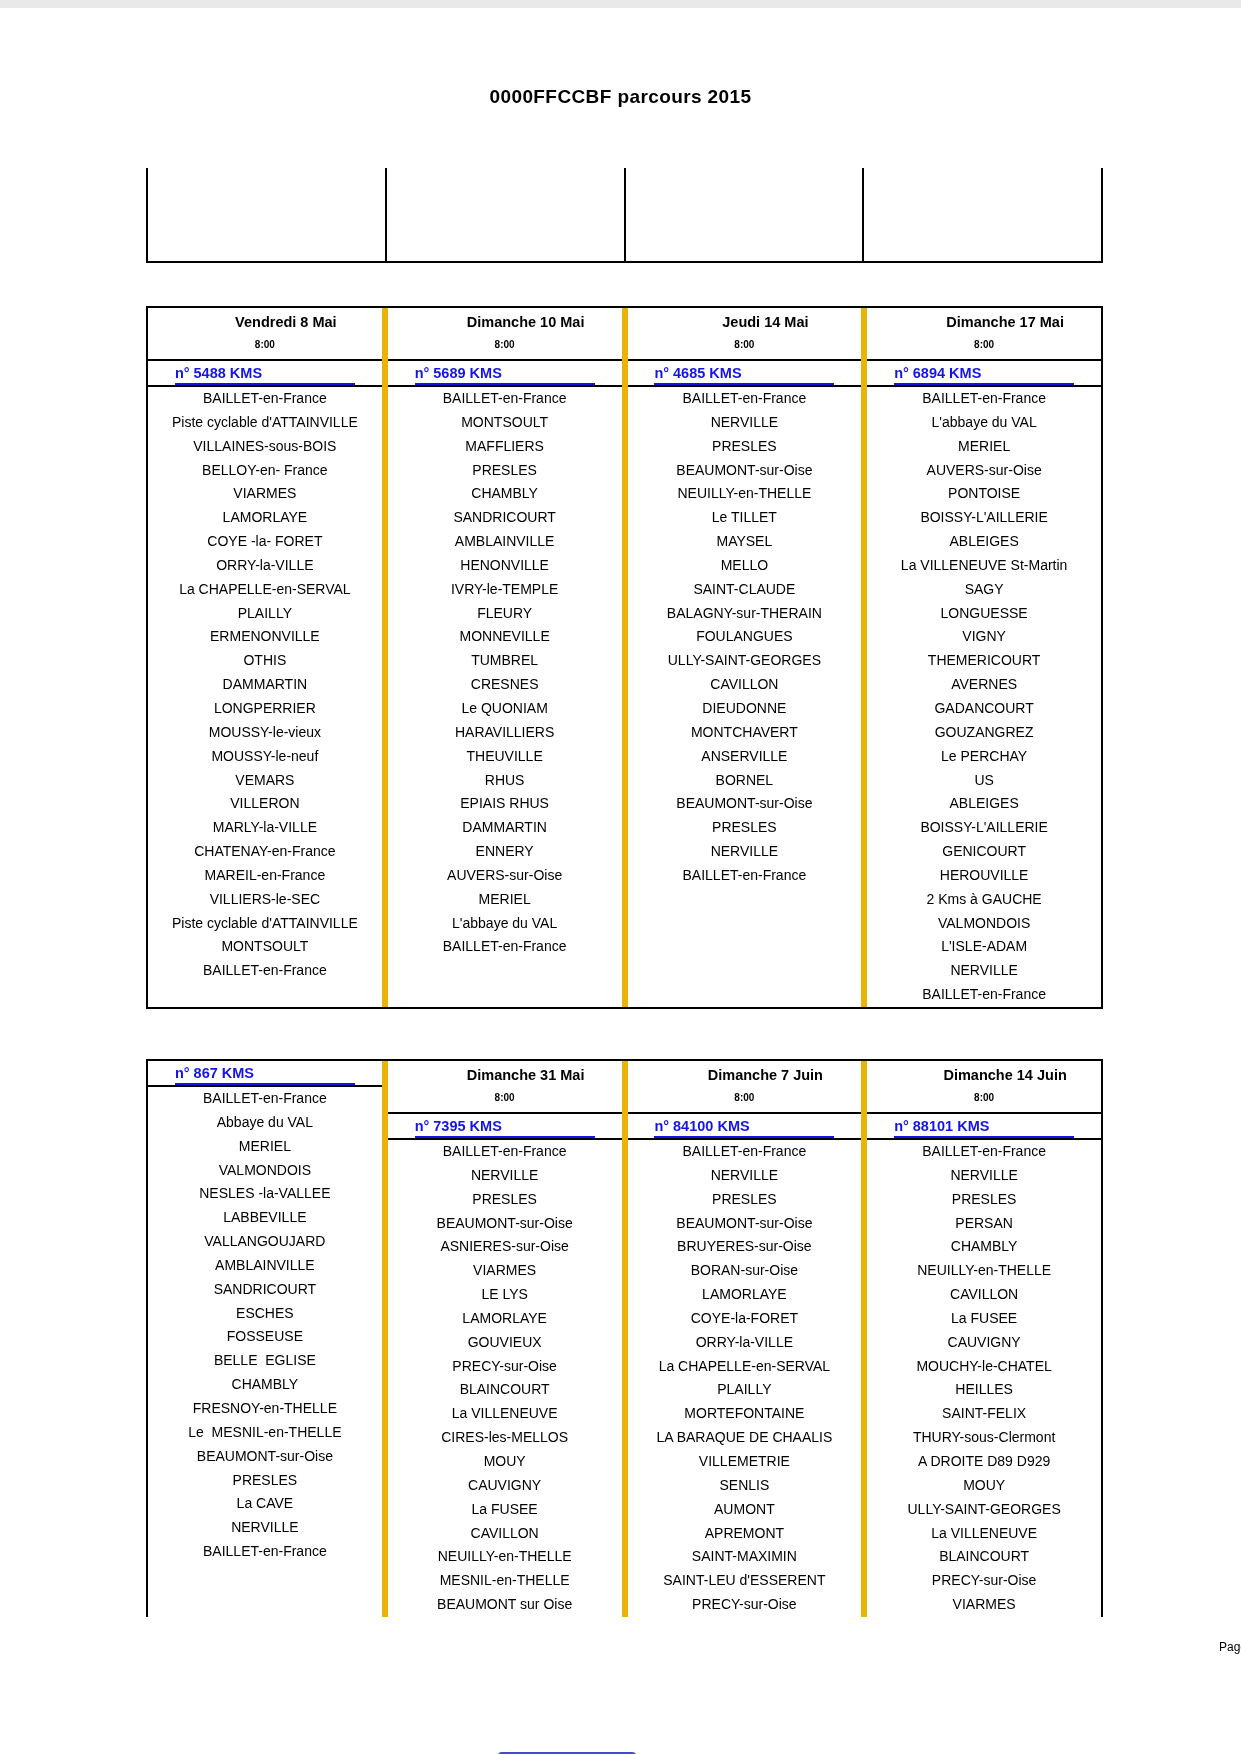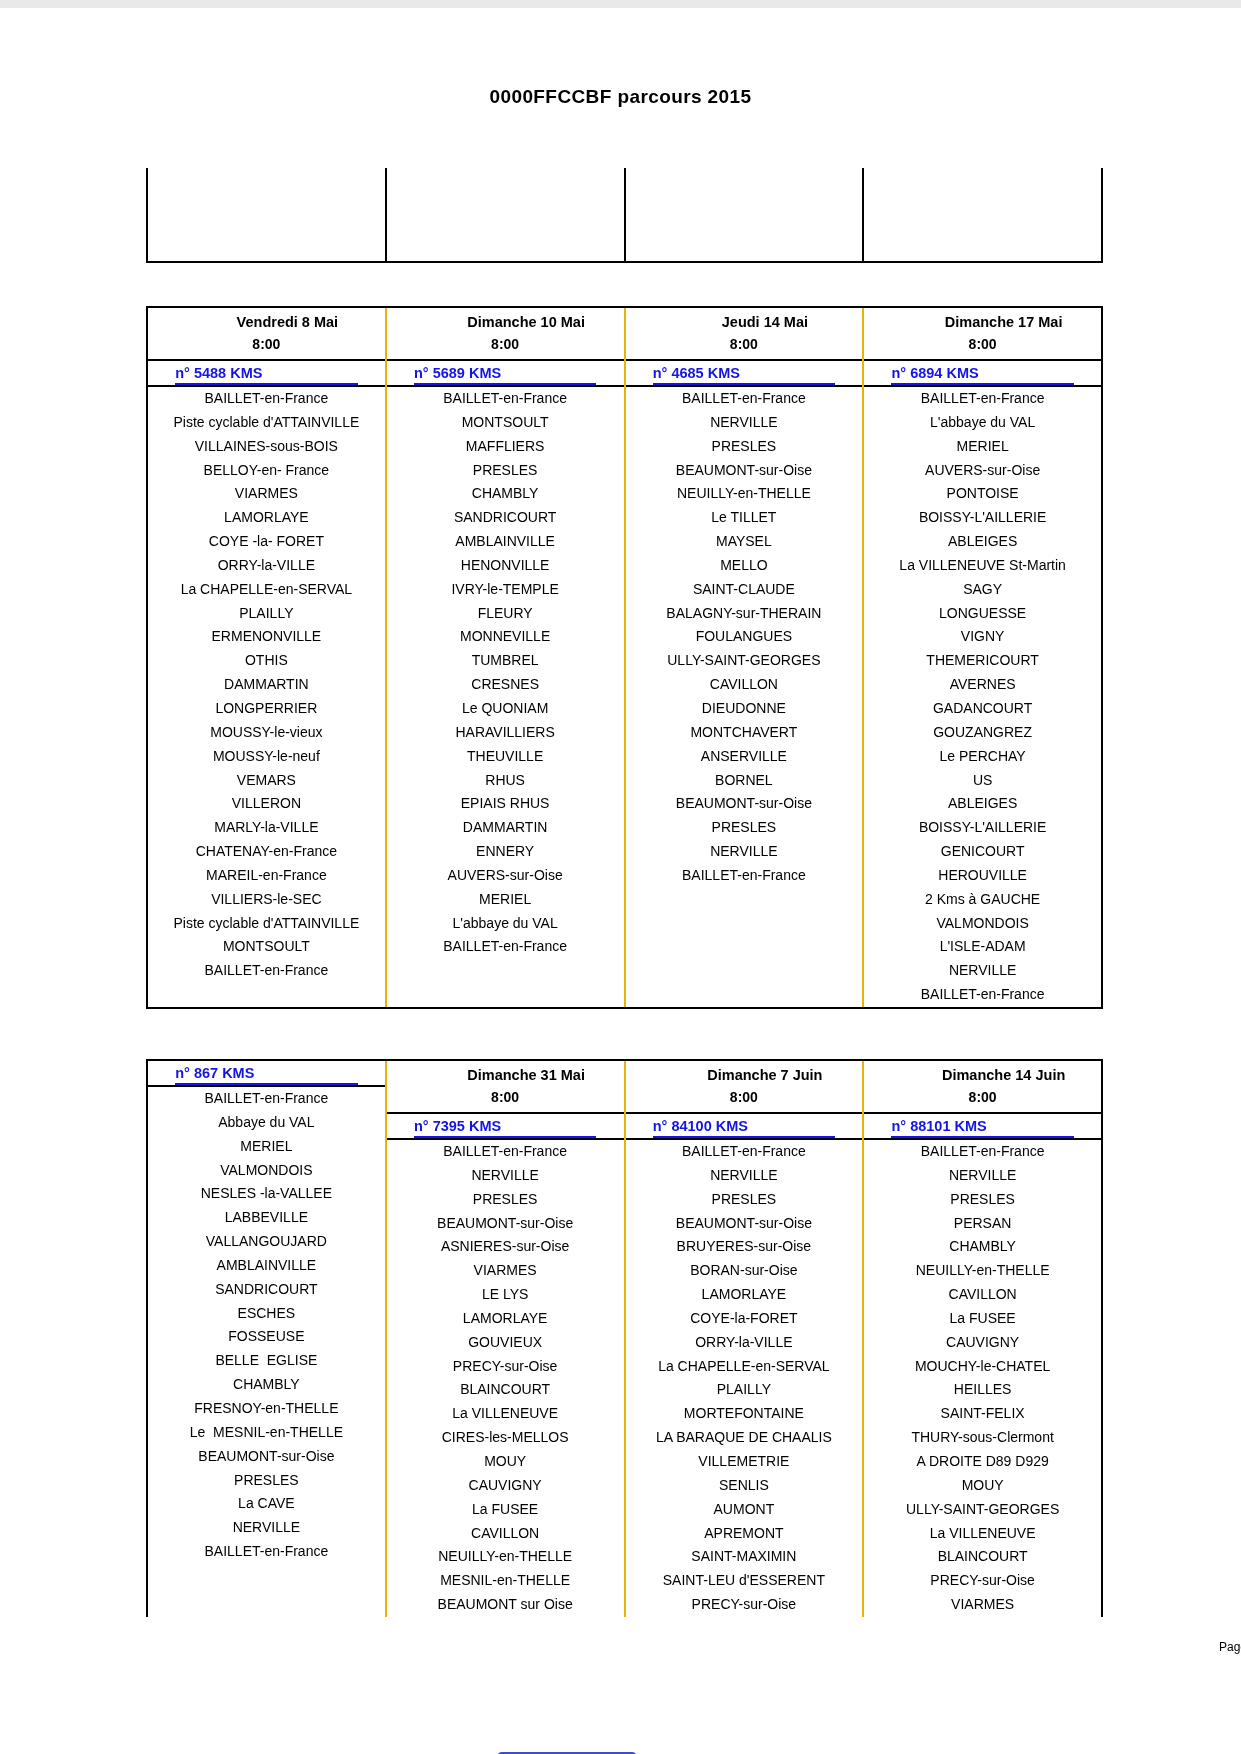--- a/index.html
+++ b/index.html
@@ -20,27 +20,27 @@
   }
   .cont-cell { flex:1; border-right:2px solid #000; }
   
   .sched {
     position:absolute; left:146px; width:957px; display:flex; box-sizing:border-box;
     border:2px solid #000; border-bottom:none;
   }
   #table-0 { top:298px; border-bottom:2px solid #000; }
   #table-1 { top:1051px; }   
   .sched-col { flex:1; display:flex; flex-direction:column; min-width:0; }
-  .sched-col + .sched-col { border-left:2px solid #eab308; }
+  .sched-col + .sched-col { border-left:6px solid #eab308; }
   .hdr {
     height:48px; box-sizing:content-box; border-bottom:2px solid #000;
     text-align:center; font-weight:bold; padding-top:3px;
   }
   .hdr-date { font-size:14.5px; line-height:23px;padding-left:42px; }
-  .hdr-time { font-size:14px;  line-height:21px; }
+  .hdr-time { font-size:10px;  line-height:21px; }
   .route {
     height:24px; border-bottom:2px solid #000;
     display:flex; justify-content:center; align-items:flex-start;
   }
   .route-u {
     display:flex; justify-content:flex-start; width:77%;
     color:#1414e8; border-bottom:2px solid #1414e8;
     font-weight:bold; font-size:14.5px; line-height:20px; padding-top:2px;
   }
   .stops { padding-top:0; text-align:center; font-size:14px; overflow:hidden; }

